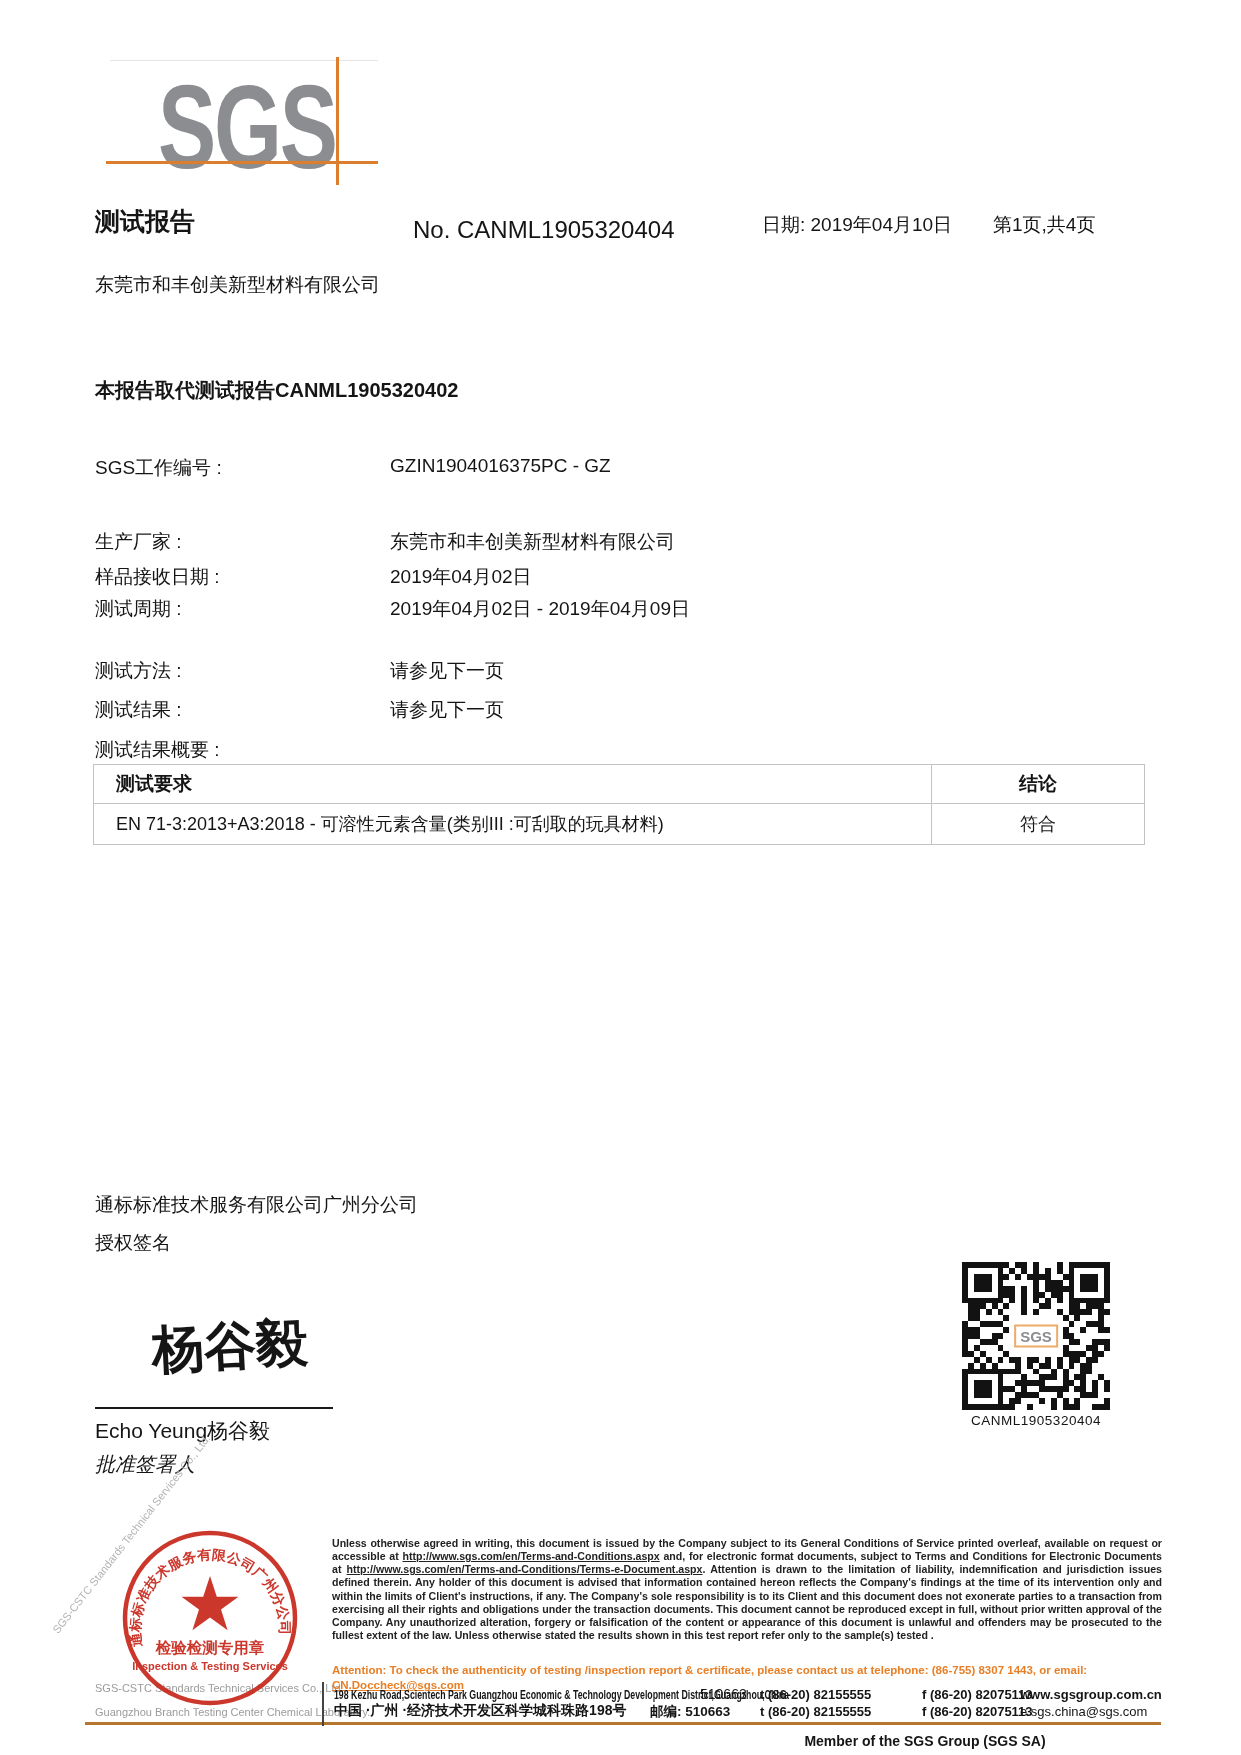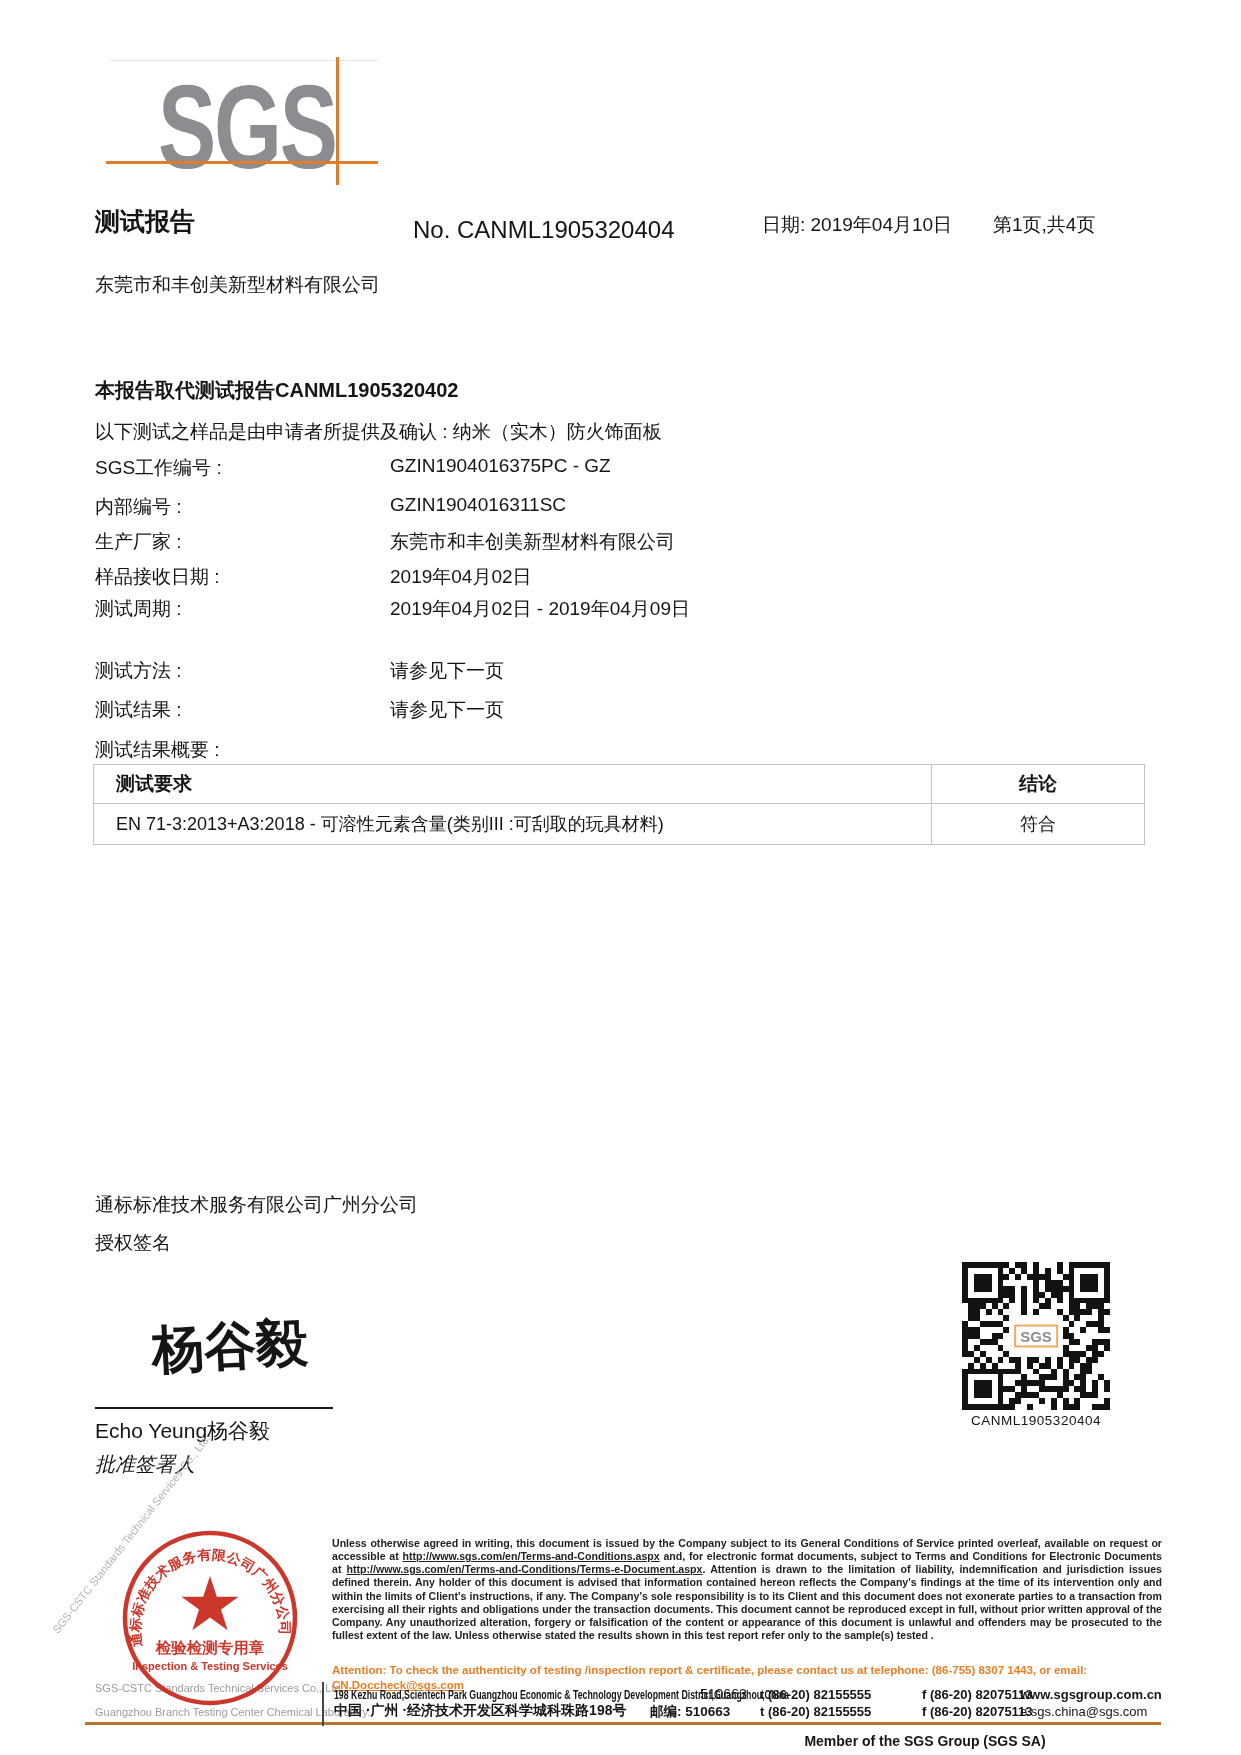--- a/index.html
+++ b/index.html
@@ -98,29 +98,24 @@
   <div class="abs logo-vline"></div>
 
   <div class="abs doc-title">测试报告</div>
   <div class="abs report-no">No. CANML1905320404</div>
   <div class="abs doc-date">日期: 2019年04月10日</div>
   <div class="abs doc-pages">第1页,共4页</div>
 
   <div class="abs applicant-name">东莞市和丰创美新型材料有限公司</div>
 
   <div class="abs replace-notice">本报告取代测试报告CANML1905320402</div>
-  <div class="abs sample-statement">以下测试之样品是由申请者所提供及确认 : 纳米（实木）防火饰面板</div>
 
   <div class="info-row" style="top:455px">
     <span class="ilabel">SGS工作编号 :</span>
     <span class="ivalue">GZIN1904016375PC - GZ</span>
-  </div>
-  <div class="info-row" style="top:494px">
-    <span class="ilabel">内部编号 :</span>
-    <span class="ivalue">GZIN1904016311SC</span>
   </div>
   <div class="info-row" style="top:529px">
     <span class="ilabel">生产厂家 :</span>
     <span class="ivalue">东莞市和丰创美新型材料有限公司</span>
   </div>
   <div class="info-row" style="top:564px">
     <span class="ilabel">样品接收日期 :</span>
     <span class="ivalue">2019年04月02日</span>
   </div>
   <div class="info-row" style="top:596px">

